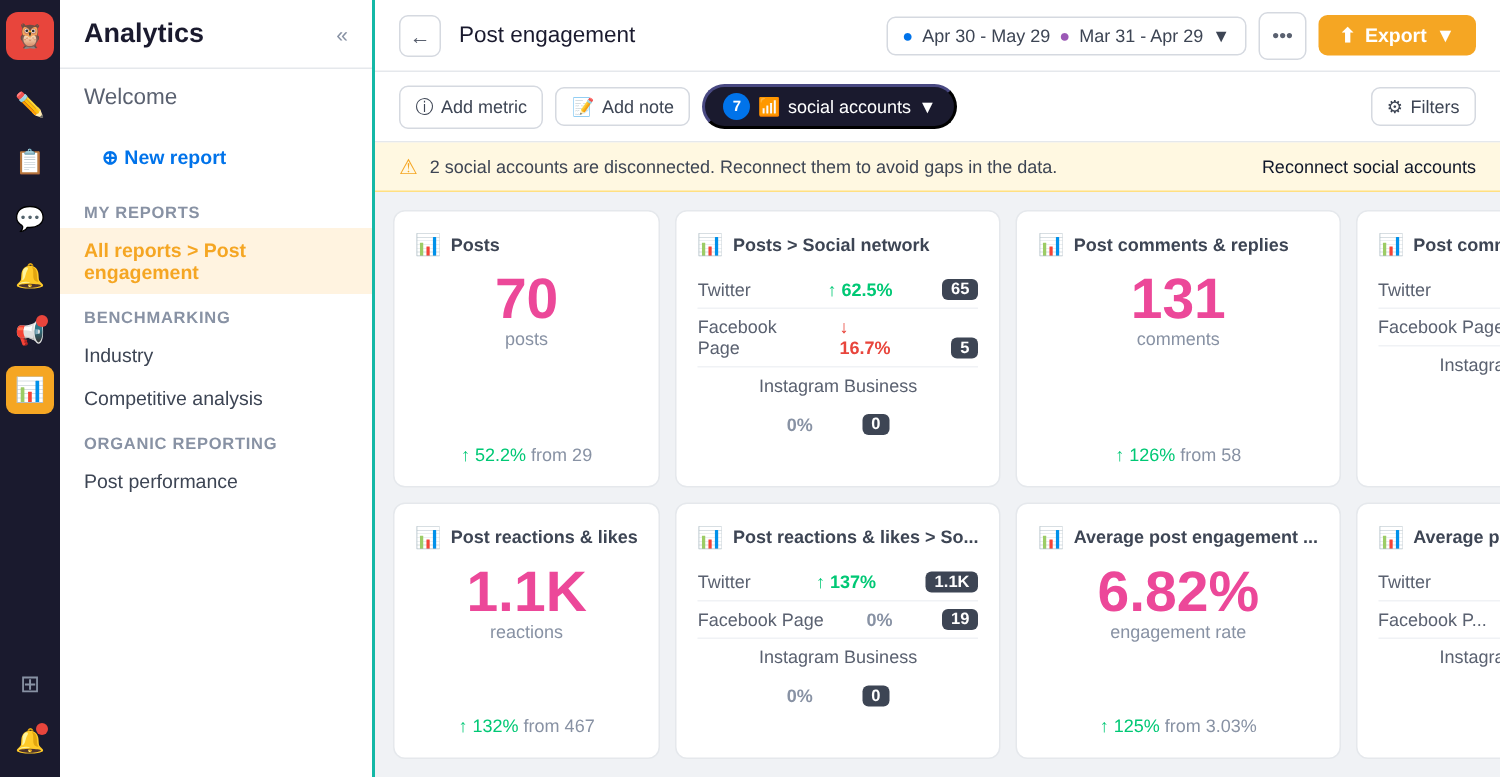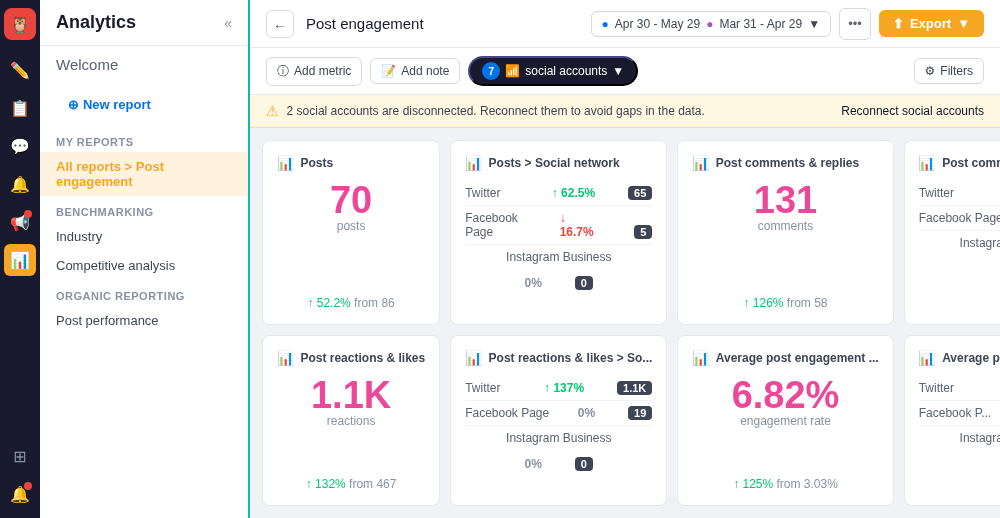--- a/index.html
+++ b/index.html
@@ -466,21 +466,21 @@
   </div>
 
   <div class="cards-grid" id="cards-container">
   <div class="card">
         <div class="card-header">
           <span class="card-icon">📊</span>
           <span class="card-title">Posts</span>
         </div>
         <div class="big-number">70</div>
         <div class="big-label">posts</div>
-        <div class="big-change"><span class="up">↑ 52.2%</span> <span class="neutral">from 86</span></div>
+        <div class="big-change"><span class="up">↑ 52.2%</span> <span class="neutral">from 29</span></div>
       </div>
       <div class="card">
         <div class="card-header">
           <span class="card-icon">📊</span>
           <span class="card-title">Posts &gt; Social network</span>
         </div>
         <div class="breakdown-row">
           <span class="breakdown-network">Twitter</span>
           <div class="breakdown-right">
             <span class="breakdown-pct"><span class="up">↑ 62.5%</span></span>

